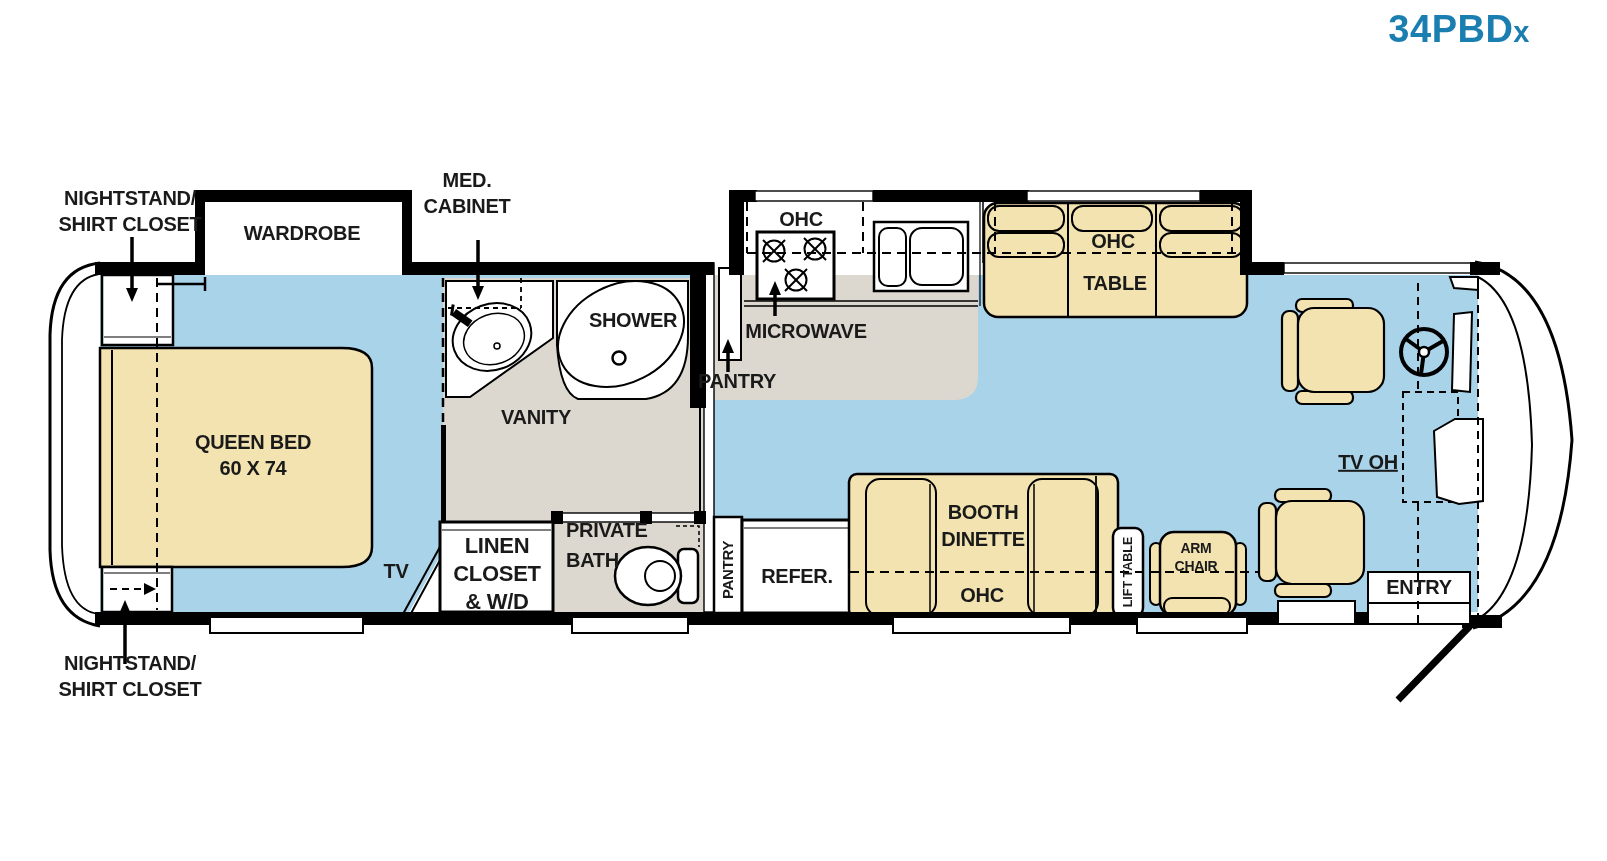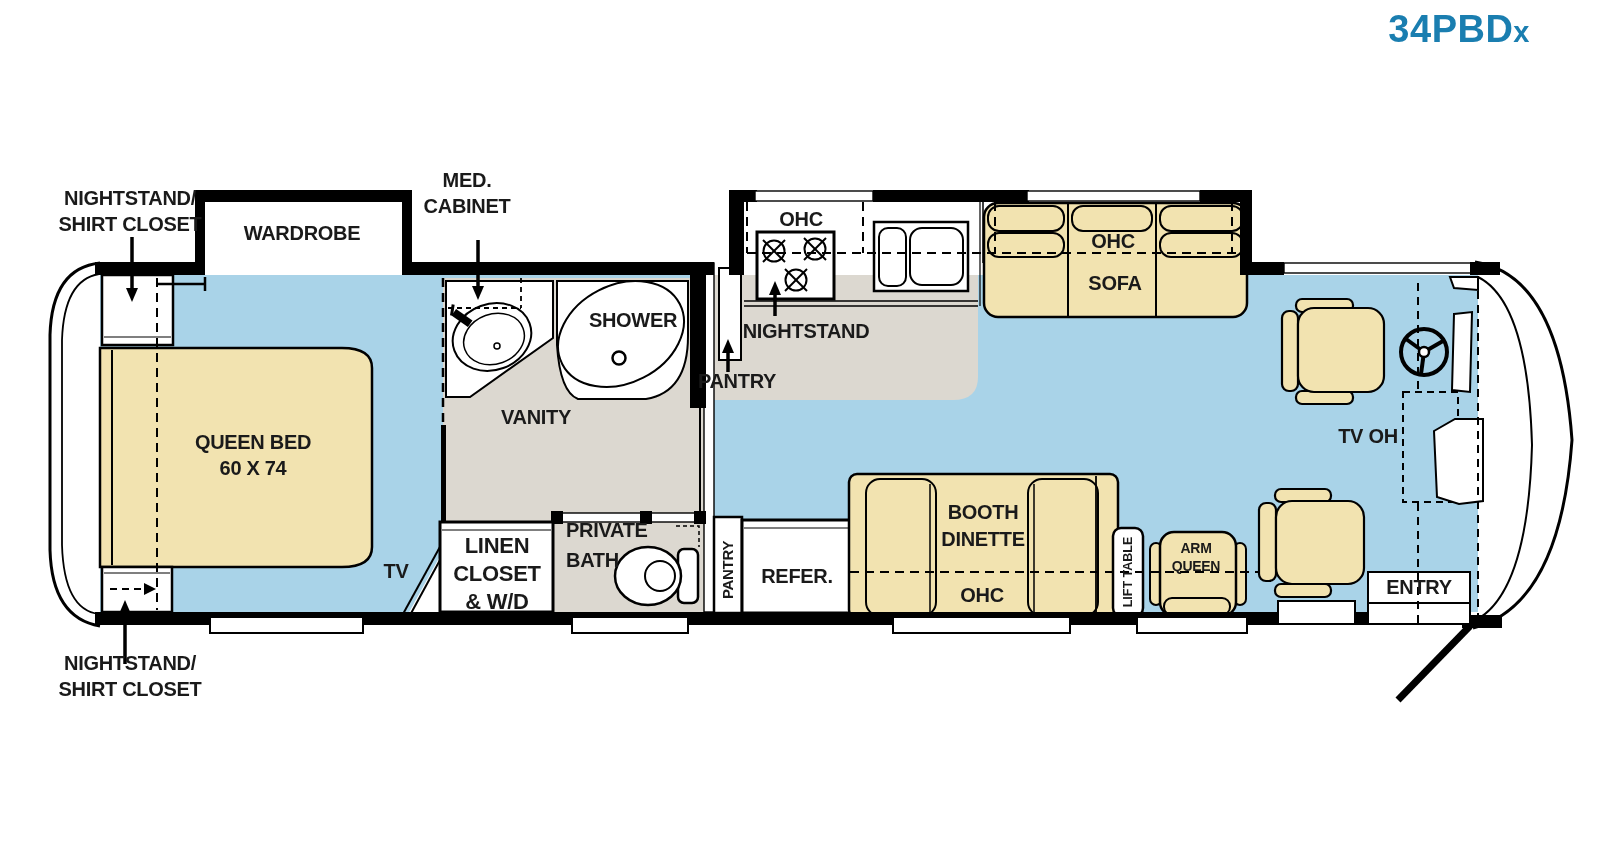--- a/index.html
+++ b/index.html
@@ -287,30 +287,30 @@
   <div class="lbl" style="left:536px;top:417px;">VANITY</div>
   <div class="lbl" style="left:253px;top:455px;">QUEEN BED
 60 X 74</div>
   <div class="lbl" style="left:396px;top:571px;">TV</div>
   <div class="lbl" style="left:497px;top:574px;font-size:22px;line-height:1.28;">LINEN
 CLOSET
 &amp; W/D</div>
   <div class="lbl lbl-left" style="left:566px;top:545px;line-height:1.5;">PRIVATE
 BATH</div>
   <div class="lbl" style="left:737px;top:381px;">PANTRY</div>
-  <div class="lbl" style="left:806px;top:331px;">NIGHTSTAND</div>
+  <div class="lbl" style="left:806px;top:331px;">MICROWAVE</div>
   <div class="lbl" style="left:801px;top:219px;">OHC</div>
   <div class="lbl" style="left:1113px;top:241px;">OHC</div>
-  <div class="lbl" style="left:1115px;top:283px;">SOFA</div>
+  <div class="lbl" style="left:1115px;top:283px;">TABLE</div>
   <div class="lbl lbl-rot" style="left:728px;top:570px;font-size:15px;">PANTRY</div>
   <div class="lbl" style="left:797px;top:576px;">REFER.</div>
   <div class="lbl" style="left:983px;top:526px;line-height:1.35;">BOOTH
 DINETTE</div>
   <div class="lbl" style="left:982px;top:595px;">OHC</div>
   <div class="lbl lbl-rot lbl-xs" style="left:1128px;top:572px;">LIFT TABLE</div>
   <div class="lbl lbl-sm" style="left:1196px;top:557px;">ARM
-QUEEN</div>
-  <div class="lbl" style="left:1368px;top:436px;">TV OH</div>
+CHAIR</div>
+  <div class="lbl" style="left:1368px;top:462px;text-decoration:underline;">TV OH</div>
   <div class="lbl" style="left:1419px;top:587px;">ENTRY</div>
   <div class="lbl" style="left:130px;top:676px;">NIGHTSTAND/
 SHIRT CLOSET</div>
 
 </div>
 
 </body></html>

